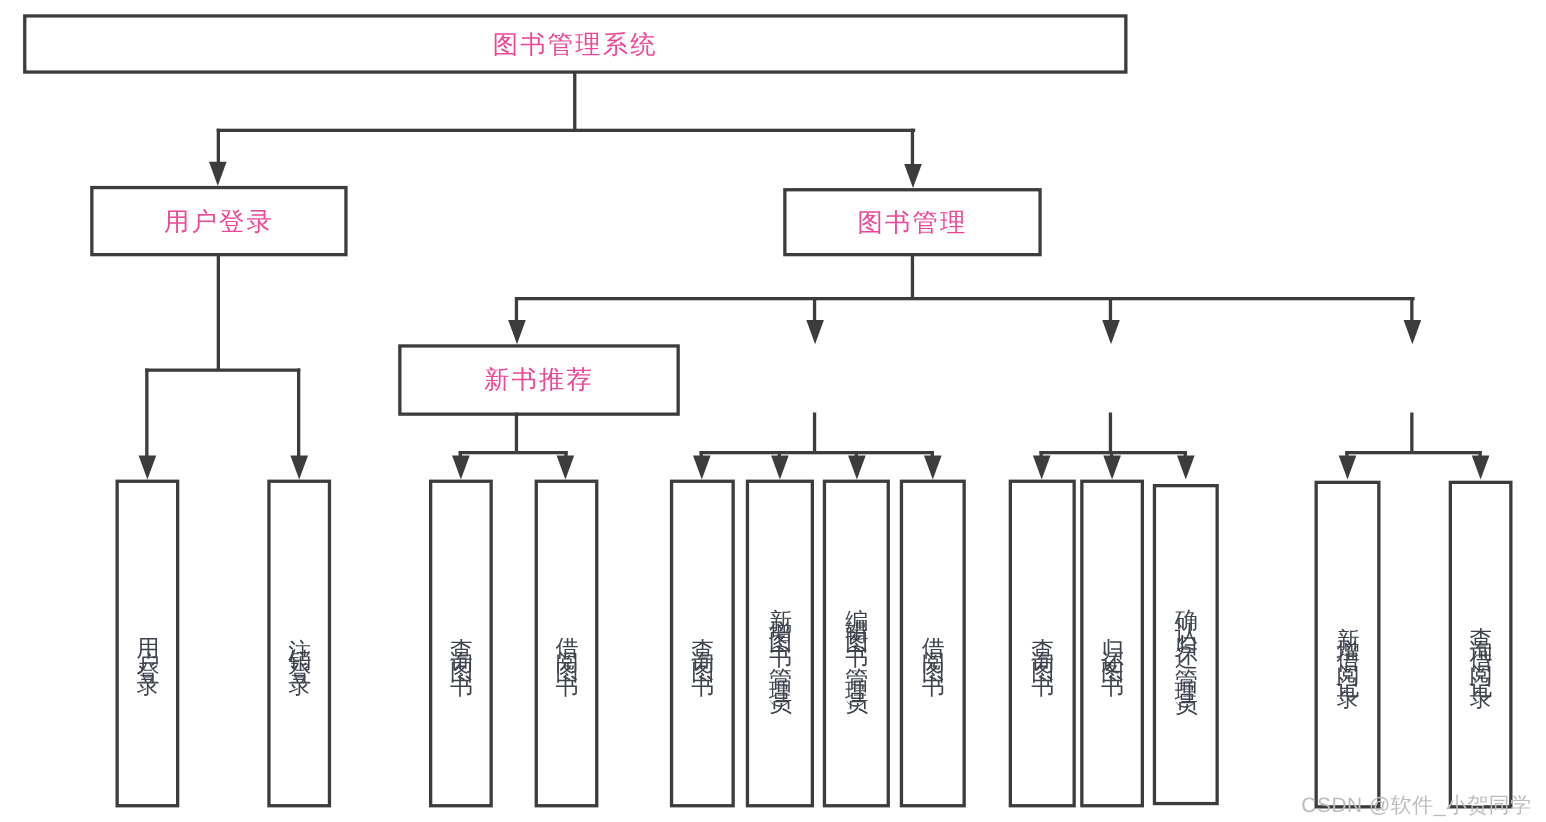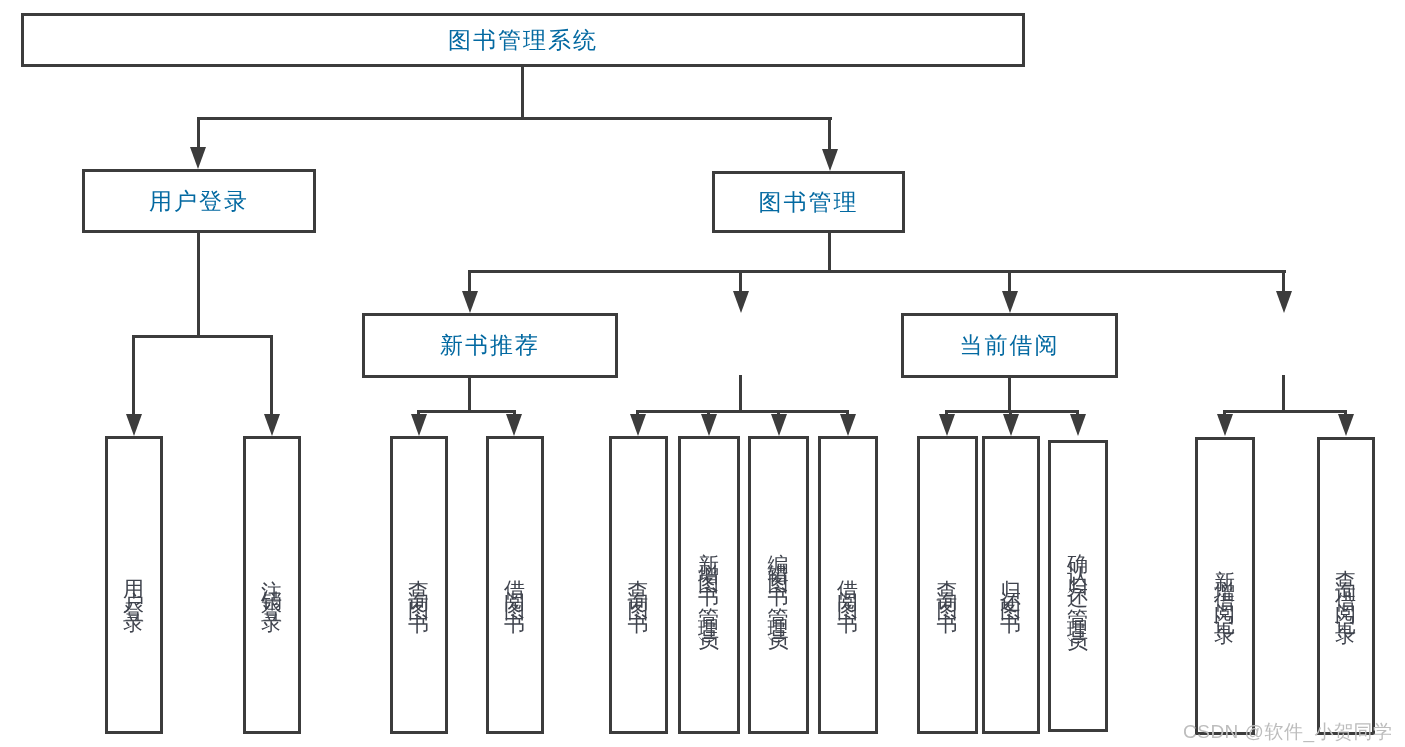--- a/index.html
+++ b/index.html
@@ -3,21 +3,21 @@
 <meta charset="utf-8">
 <style>
   html,body{margin:0;padding:0;background:#ffffff;}
   #canvas{
     position:relative;width:1405px;height:747px;background:#ffffff;
     font-family:"Liberation Sans",sans-serif;overflow:hidden;
   }
   .hbox{
     position:absolute;box-sizing:border-box;border:3px solid #3c3c3c;background:#ffffff;
     display:flex;align-items:center;justify-content:center;
-    font-size:23px;letter-spacing:2px;color:#0369a1;
+    font-size:23px;letter-spacing:2px;color:#ec4899;
   }
   .vbox{
     position:absolute;box-sizing:border-box;border:3px solid #3c3c3c;background:#ffffff;
     display:flex;align-items:center;justify-content:center;
   }
   .vtext{
     writing-mode:vertical-rl;text-orientation:mixed;
     font-size:21px;letter-spacing:11px;line-height:1;color:#3f434d;
   }
   .line{position:absolute;background:#3c3c3c;}
@@ -32,24 +32,23 @@
   }
 </style>
 </head>
 <body>
 
 <div id="canvas">
 
   <div class="hbox" style="left:21px;top:13px;width:1004px;height:54px;">图书管理系统</div>
 
   <div class="hbox" style="left:82px;top:169px;width:234px;height:64px;">用户登录</div>
-  <div class="hbox" style="left:712px;top:171px;width:193px;height:62px;">图书管理</div>
+  <div class="hbox" style="left:712px;top:171px;width:235px;height:62px;">图书管理</div>
 
   <div class="hbox" style="left:362px;top:313px;width:256px;height:65px;">新书推荐</div>
-  <div class="hbox" style="left:901px;top:313px;width:217px;height:65px;">当前借阅</div>
 
   <div class="vbox" style="left:105px;top:436px;width:58px;height:298px;">
     <span class="vtext">用户登录</span>
   </div>
   <div class="vbox" style="left:243px;top:436px;width:58px;height:298px;">
     <span class="vtext">注销登录</span>
   </div>
 
   <div class="vbox" style="left:390px;top:436px;width:58px;height:298px;">
     <span class="vtext">查询图书</span>

